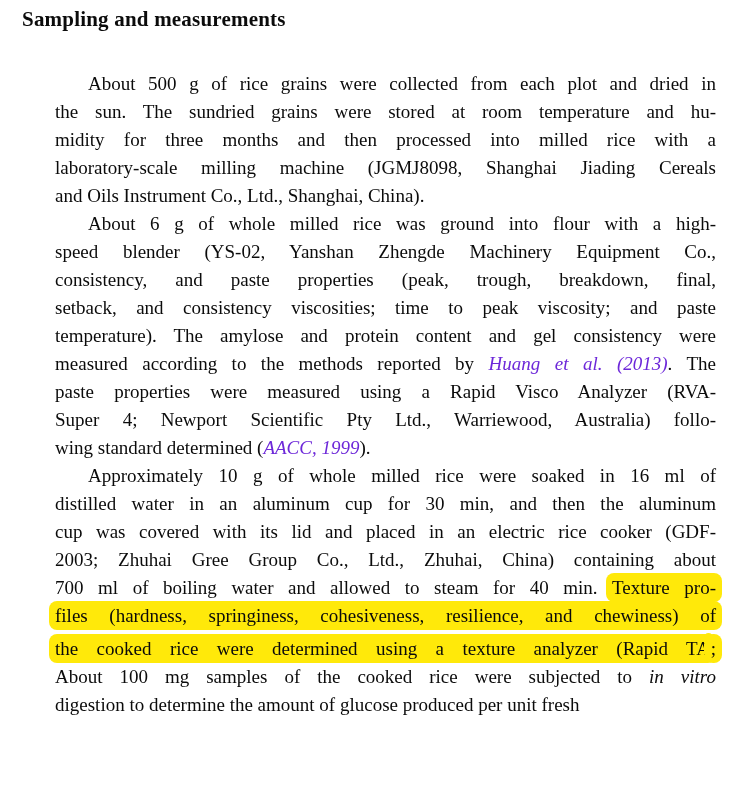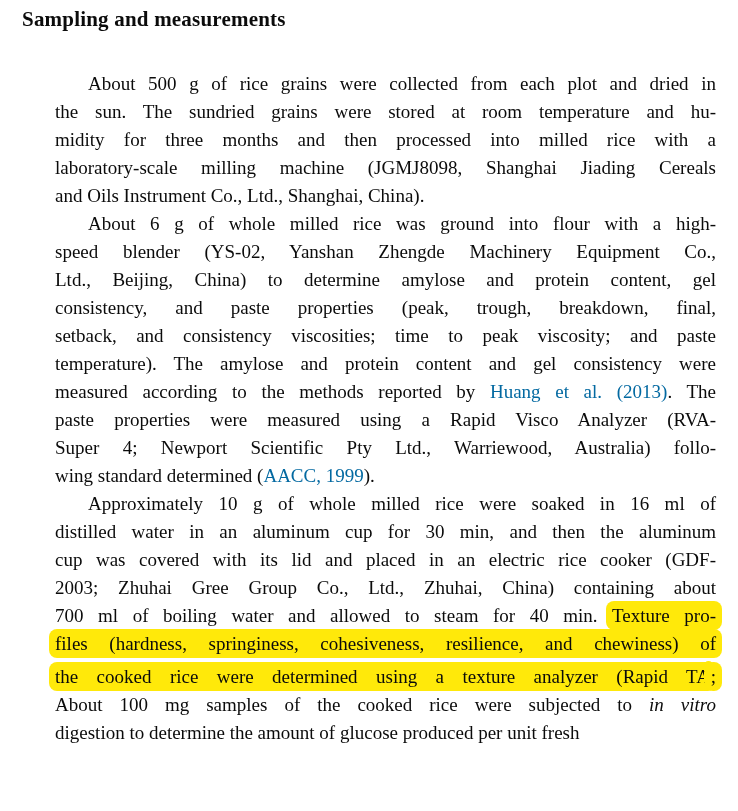--- a/index.html
+++ b/index.html
@@ -32,23 +32,24 @@
     text-align-last: justify;
     white-space: normal;
     margin-left: 33px;
   }
   .line.indent { padding-left: 33px; }
   .line.last {
     text-align-last: left;
   }
   .plain { }
   .link {
-    color: #0369a1;
+    color: #6d28d9;
     cursor: pointer;
     text-decoration: none;
+    font-style: italic;
   }
   .italic { font-style: italic; }
   .highlight {
     background: #ffe90a;
     padding: 4px 6px;
     margin: 0 -6px;
     border-radius: 8px;
   }
   .sup {
     font-size: 12px;
@@ -67,21 +68,20 @@
       <div class="paragraph">
         <div class="line indent"><span class="plain">About 500 g of rice grains were collected from each plot and dried in</span></div>
         <div class="line"><span class="plain">the sun. The sundried grains were stored at room temperature and hu-</span></div>
         <div class="line"><span class="plain">midity for three months and then processed into milled rice with a</span></div>
         <div class="line"><span class="plain">laboratory-scale milling machine (JGMJ8098, Shanghai Jiading Cereals</span></div>
         <div class="line last"><span class="plain">and Oils Instrument Co., Ltd., Shanghai, China).</span></div>
       </div>
       <div class="paragraph">
         <div class="line indent"><span class="plain">About 6 g of whole milled rice was ground into flour with a high-</span></div>
         <div class="line"><span class="plain">speed blender (YS-02, Yanshan Zhengde Machinery Equipment Co.,</span></div>
-        <div class="line"><span class="plain">Ltd., Beijing, China) to determine amylose and protein content, gel</span></div>
         <div class="line"><span class="plain">consistency, and paste properties (peak, trough, breakdown, final,</span></div>
         <div class="line"><span class="plain">setback, and consistency viscosities; time to peak viscosity; and paste</span></div>
         <div class="line"><span class="plain">temperature). The amylose and protein content and gel consistency were</span></div>
         <div class="line"><span class="plain">measured according to the methods reported by </span><span class="link">Huang et al. (2013)</span><span class="plain">. The</span></div>
         <div class="line"><span class="plain">paste properties were measured using a Rapid Visco Analyzer (RVA-</span></div>
         <div class="line"><span class="plain">Super 4; Newport Scientific Pty Ltd., Warriewood, Australia) follo-</span></div>
         <div class="line last"><span class="plain">wing standard determined (</span><span class="link">AACC, 1999</span><span class="plain">).</span></div>
       </div>
       <div class="paragraph">
         <div class="line indent"><span class="plain">Approximately 10 g of whole milled rice were soaked in 16 ml of</span></div>

